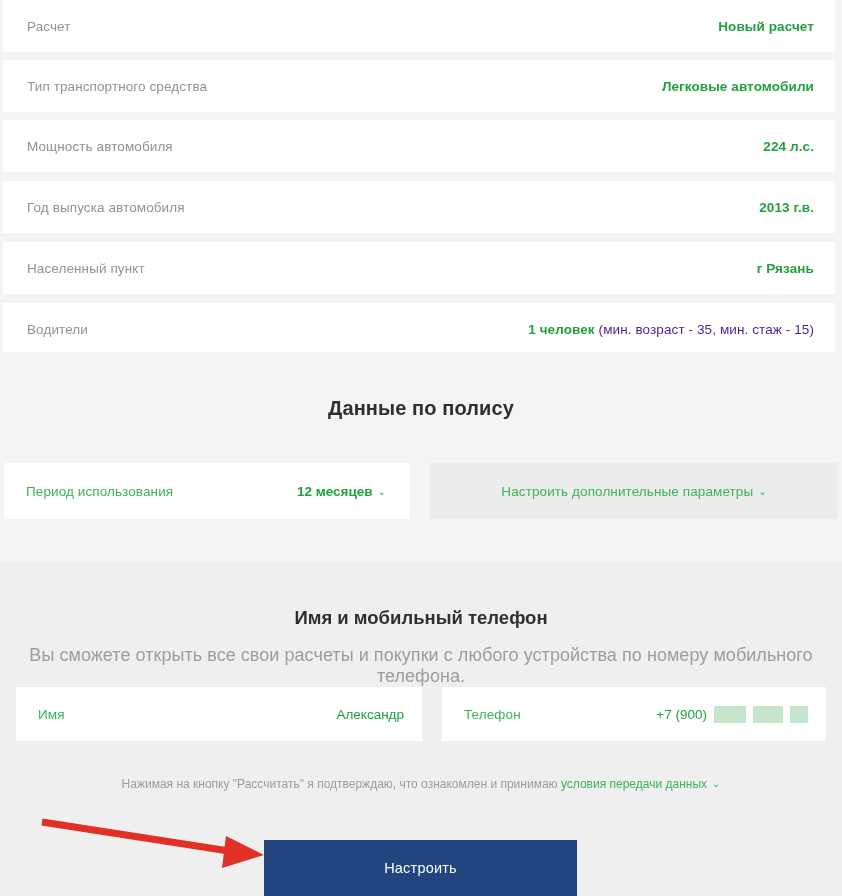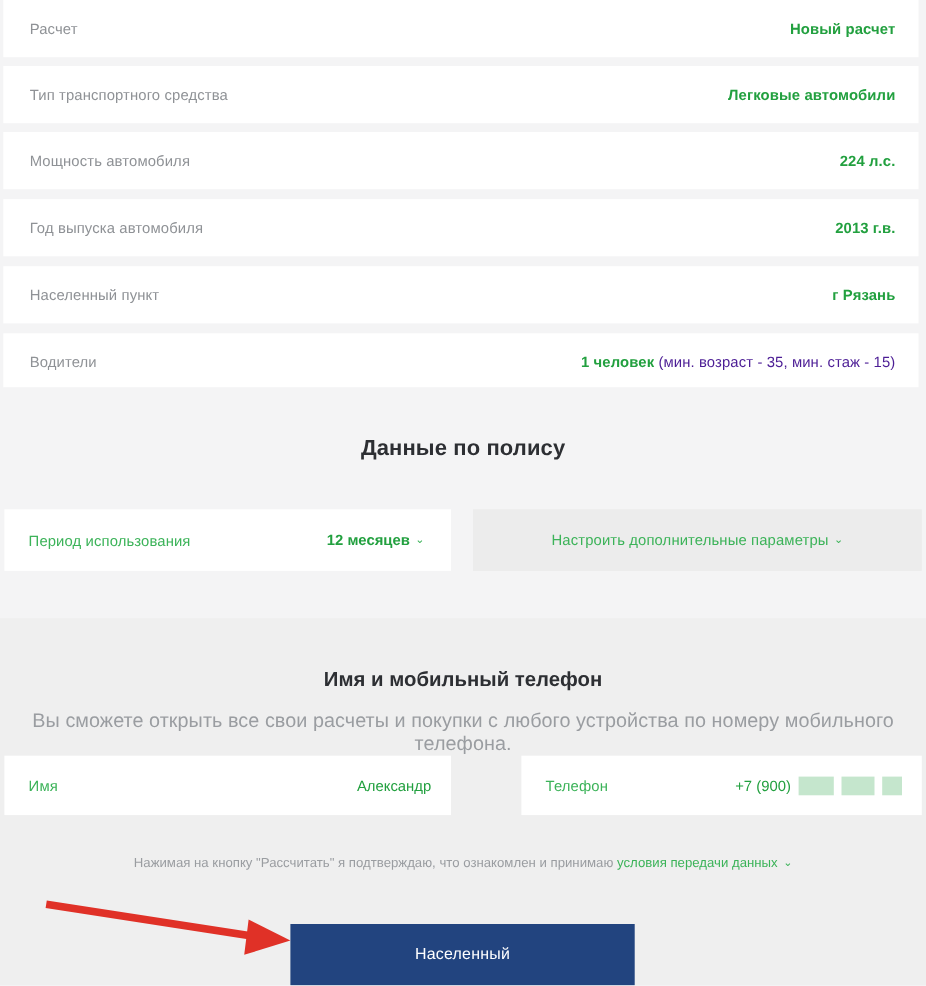--- a/index.html
+++ b/index.html
@@ -140,31 +140,31 @@
     color: #9a9da1;
     letter-spacing: .05px;
   }
   .contact-cards {
     position: absolute;
     left: 0; top: 125px;
     width: 842px;
     height: 54px;
     display: flex;
     gap: 20px;
-    padding: 0 4px;
+    padding: 0 16px;
   }
   .field-card {
     background: #ffffff;
     display: flex;
     align-items: center;
     justify-content: space-between;
     padding: 0 18px 0 22px;
   }
   .field-card.left  { flex: 0 0 406px; }
-  .field-card.right { flex: 1 1 auto; margin-left: 44px; }
+  .field-card.right { flex: 1 1 auto; }
   .field-label {
     font-size: 13.5px;
     color: #3cb359;
     letter-spacing: .1px;
   }
   .field-value {
     font-size: 13.5px;
     font-weight: normal;
     color: #22a03f;
     display: flex;
@@ -289,20 +289,20 @@
             <span class="redact b1"></span>
             <span class="redact b2"></span>
             <span class="redact b3"></span>
           </span>
       </div>
     </div>
 
     <div class="consent"><span>Нажимая на кнопку "Рассчитать" я подтверждаю, что ознакомлен и принимаю </span><a href="#">условия передачи данных</a><span class="caret">⌄</span></div>
   </div>
 
-  <button class="submit-button">Населенный</button>
+  <button class="submit-button">Настроить</button>
 
   <svg class="annot-arrow" viewBox="0 0 250 70">
     <line x1="12" y1="14" x2="212" y2="45" stroke="#e03127" stroke-width="7" stroke-linecap="butt"></line>
     <polygon points="196,28 234,47 192,60" fill="#e03127"></polygon>
   </svg>
 
 </div>
 
 </body></html>

